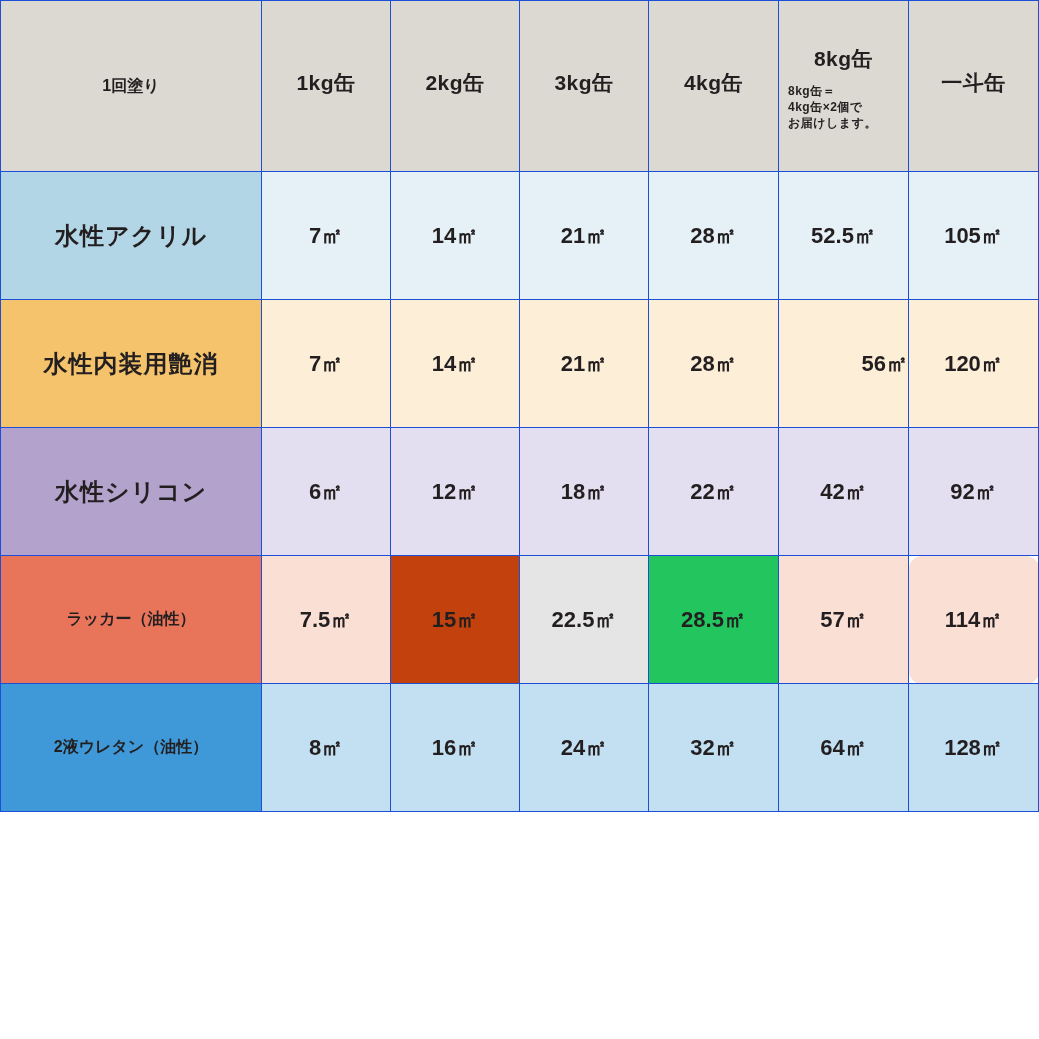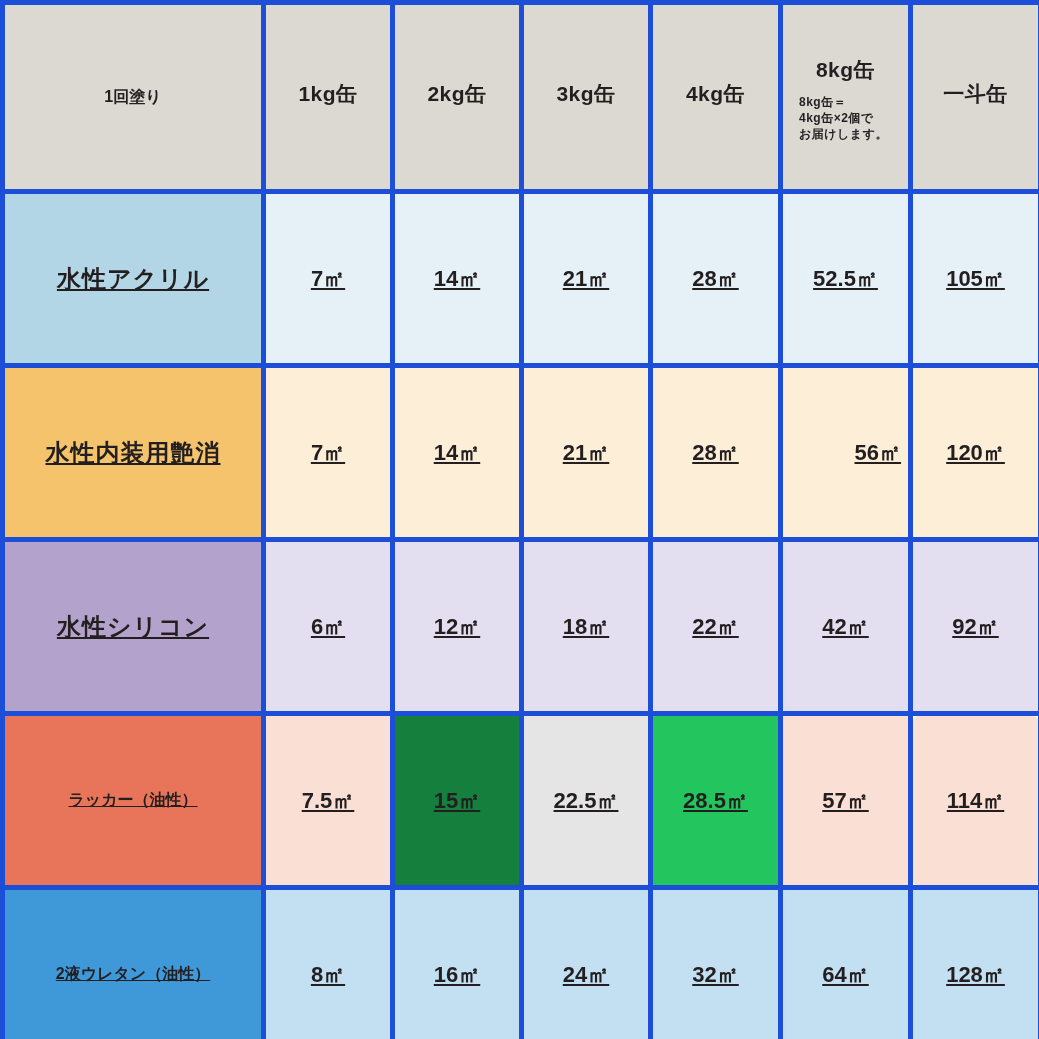--- a/index.html
+++ b/index.html
@@ -14,25 +14,25 @@
     color: #231f20;
     overflow: hidden;
   }
   #coverage-table {
     width: 1039px;
     border-collapse: collapse;
     table-layout: fixed;
   }
   #coverage-table td,
   #coverage-table th {
-    border: 5px solid #1d4ed8;
+    border: 1px solid #1d4ed8;
     text-align: center;
     vertical-align: middle;
     font-weight: bold;
-    padding: 7px;
+    padding: 0;
   }
   
   col.c-label { width: 261px; }
   col.c-cell  { width: 129px; }
   col.c-cell4 { width: 130px; }
   col.c-cell5 { width: 130px; }
   col.c-last  { width: 130px; }
 
   
   .hdr-row { height: 170px; }
@@ -63,21 +63,21 @@
     font-weight: bold;
     line-height: 1.35;
     text-align: left;
     white-space: pre-line;
     width: 100%;
     padding-left: 9px;
     box-sizing: border-box;
   }
 
   
-  .data-row { height: 174px; text-decoration: underline; }
+  .data-row { height: 128px; }
   .row-label {
     font-size: 24px;
     letter-spacing: 1px;
     color: #231f20;
   }
   .row-label.small {
     font-size: 16px;
     letter-spacing: 0px;
   }
   .data-cell {
@@ -179,21 +179,21 @@
       <td class="data-cell" style="background: rgb(228, 223, 240);">6㎡</td>
       <td class="data-cell" style="background: rgb(228, 223, 240);">12㎡</td>
       <td class="data-cell" style="background: rgb(228, 223, 240);">18㎡</td>
       <td class="data-cell" style="background: rgb(228, 223, 240); text-align: center;">22㎡</td>
       <td class="data-cell" style="background: rgb(228, 223, 240);">42㎡</td>
       <td class="data-cell" style="background: rgb(228, 223, 240);">92㎡</td>
     </tr>
     <tr class="data-row r4">
       <td class="row-label small" style="background: rgb(232, 117, 90);">ラッカー（油性）</td>
       <td class="data-cell" style="background: rgb(250, 223, 213);">7.5㎡</td>
-      <td class="data-cell" style="background: #15803d; margin-left: 48px;">15㎡</td>
+      <td class="data-cell" style="background: #c2410c; margin-left: 48px;">15㎡</td>
       <td class="data-cell" style="background: #e5e5e5;">22.5㎡</td>
       <td class="data-cell" style="background: #22c55e;">28.5㎡</td>
       <td class="data-cell" style="background: rgb(250, 223, 213);">57㎡</td>
       <td class="data-cell" style="background: rgb(250, 223, 213); border-radius: 13px;">114㎡</td>
     </tr>
     <tr class="data-row r5">
       <td class="row-label small" style="background: rgb(63, 153, 216);">2液ウレタン（油性）</td>
       <td class="data-cell" style="background: rgb(195, 224, 243);">8㎡</td>
       <td class="data-cell" style="background: rgb(195, 224, 243);">16㎡</td>
       <td class="data-cell" style="background: rgb(195, 224, 243);">24㎡</td>

